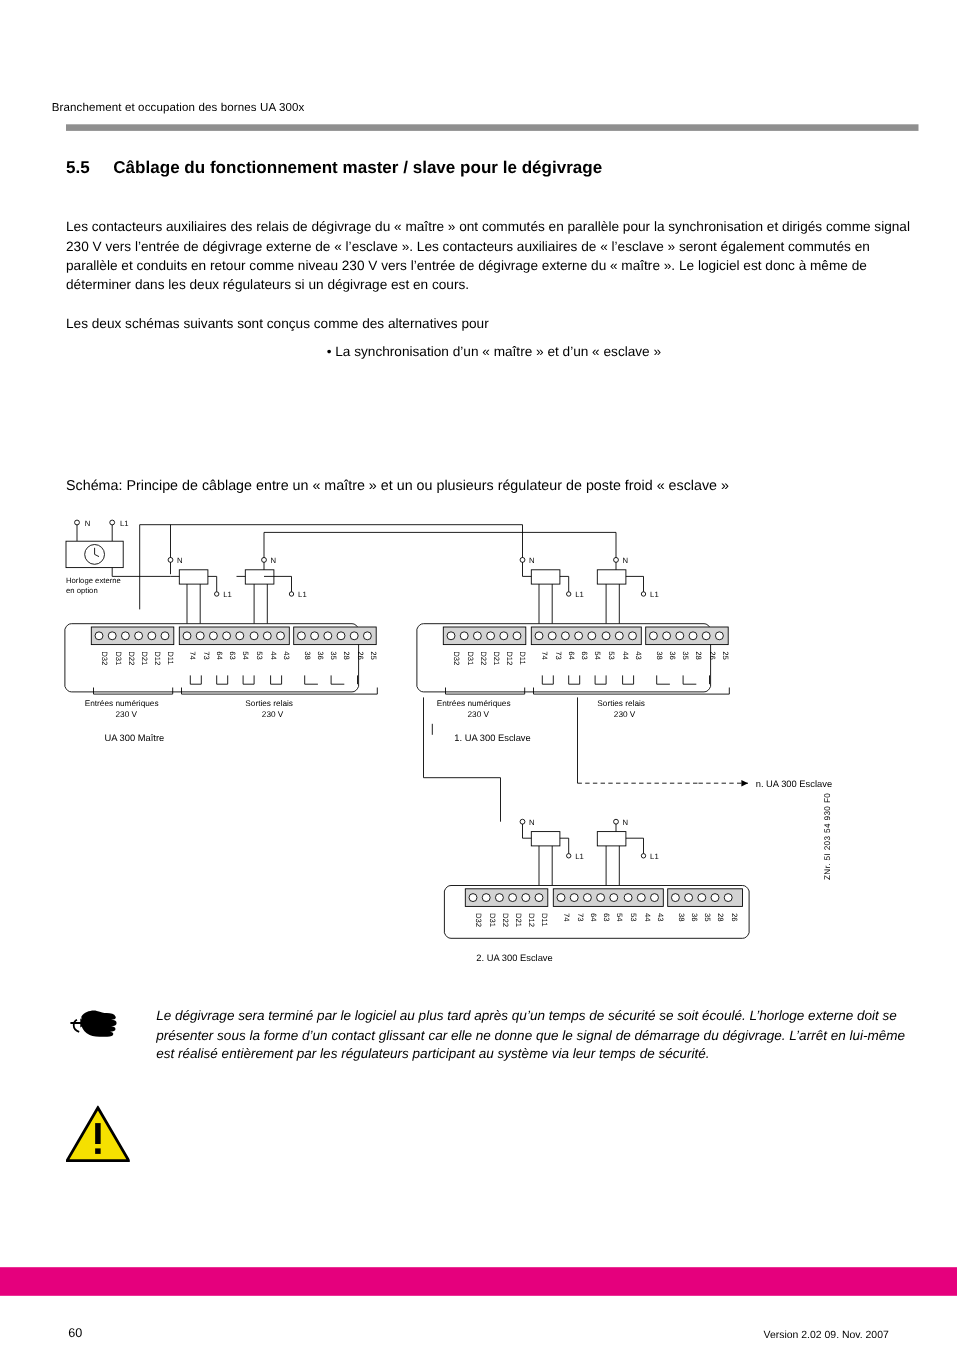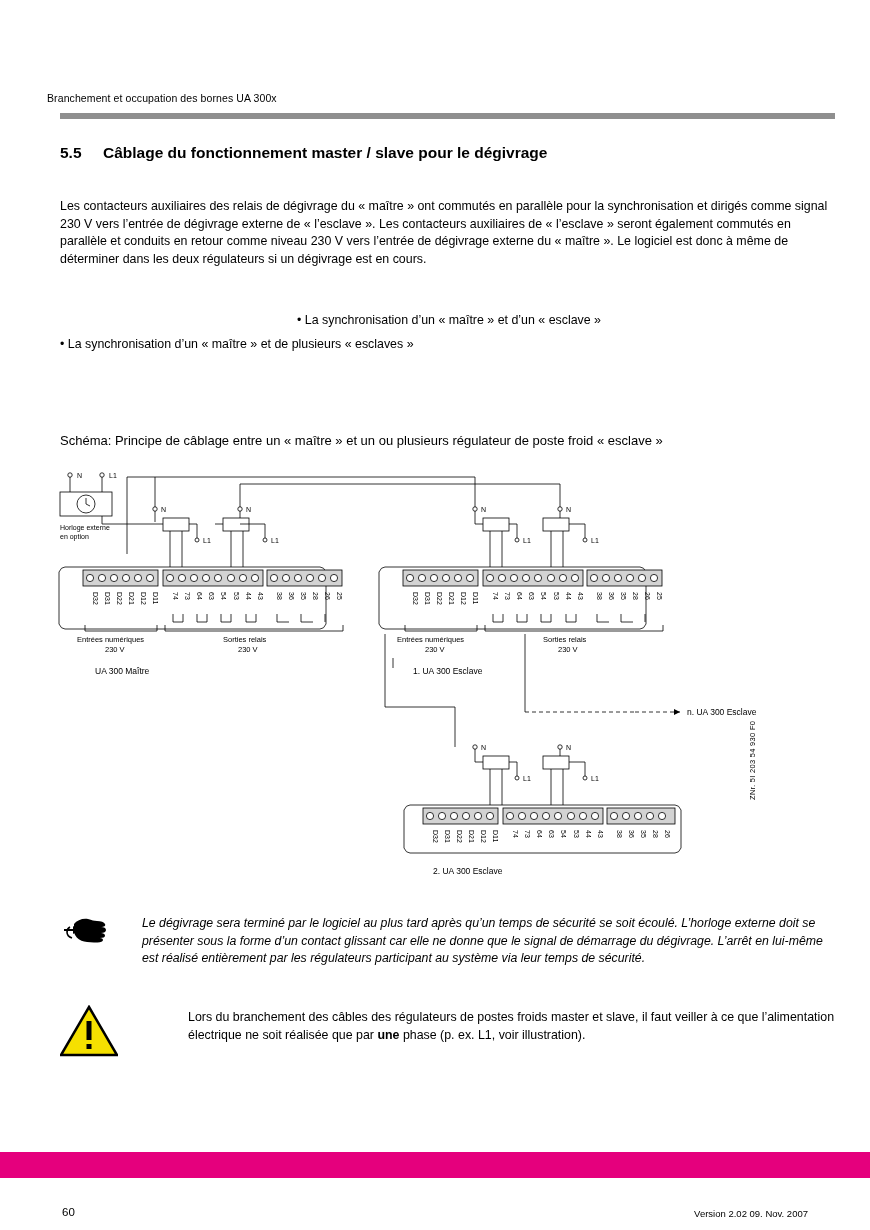--- a/index.html
+++ b/index.html
@@ -178,22 +178,22 @@
 
 <div class="page">
 
   <div class="header-text">Branchement et occupation des bornes UA 300x</div>
   <div class="header-rule"></div>
 
   <div class="sec-num">5.5</div>
   <div class="sec-title">Câblage du fonctionnement master / slave pour le dégivrage</div>
 
   <div class="para p1">Les contacteurs auxiliaires des relais de dégivrage du « maître » ont commutés en parallèle pour la synchronisation et dirigés comme signal 230 V vers l’entrée de dégivrage externe de « l’esclave ». Les contacteurs auxiliaires de « l’esclave » seront également commutés en parallèle et conduits en retour comme niveau 230 V vers l’entrée de dégivrage externe du « maître ». Le logiciel est donc à même de déterminer dans les deux régulateurs si un dégivrage est en cours.</div>
+  <div class="para p2">Les deux schémas suivants sont conçus comme des alternatives pour</div>
   <div class="bullet b1">• La synchronisation d’un « maître » et d’un « esclave »</div>
-  <div class="bullet b2">• La synchronisation d’un « maître » et de plusieurs « esclaves »</div>
 
 
   <div class="schema-line">Schéma: Principe de câblage entre un  « maître » et un ou plusieurs régulateur de poste froid « esclave »</div>
 
   <div class="figure">
     <svg width="760" height="430" viewBox="0 0 760 430">
       <defs>
         <g id="termblock"></g>
       </defs>
       <g stroke="#000" fill="none" stroke-width="0.8" font-family="Liberation Sans, sans-serif">
@@ -507,20 +507,19 @@
     </svg>
     <div class="note-text">Le dégivrage sera terminé par le logiciel au plus tard après qu’un temps de sécurité se soit écoulé. L’horloge externe doit se présenter sous la forme d’un contact glissant car elle ne donne que le signal de démarrage du dégivrage. L’arrêt en lui-même est réalisé entièrement par les régulateurs participant au système via leur temps de sécurité.</div>
   </div>
 
   <div class="warn">
     <svg class="tri" viewBox="0 0 58 52">
       <polygon points="29,2 57,50 1,50" fill="#f5e000" stroke="#000" stroke-width="2.5"></polygon>
       <rect x="26.5" y="16" width="5" height="19" fill="#000"></rect>
       <rect x="26.5" y="39" width="5" height="5" fill="#000"></rect>
     </svg>
-    <div class="warn-text"><span>Lors du branchement des câbles des régulateurs de postes froids master et slave, il faut veiller à ce que l’alimentation électrique ne soit réalisée que par </span><b>une</b><span> phase (p. ex. L1, voir illustration).</span></div>
   </div>
 
   <div class="footer-bar"></div>
   <div class="page-num">60</div>
   <div class="version">Version 2.02   09. Nov. 2007</div>
 
 </div>
 
 </body></html>

